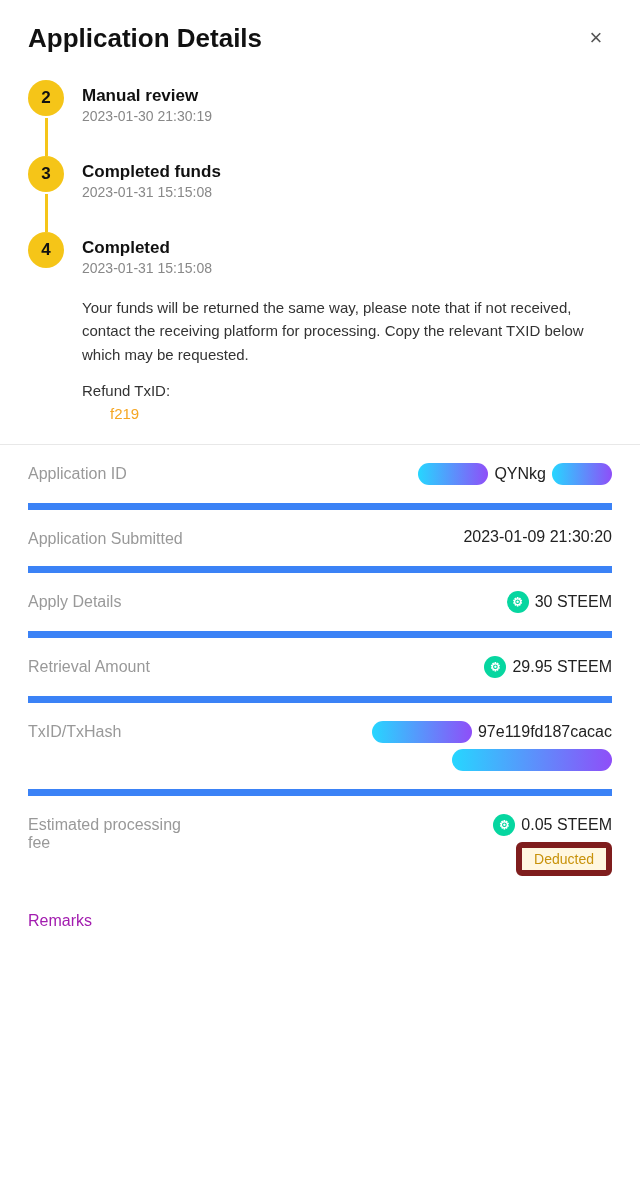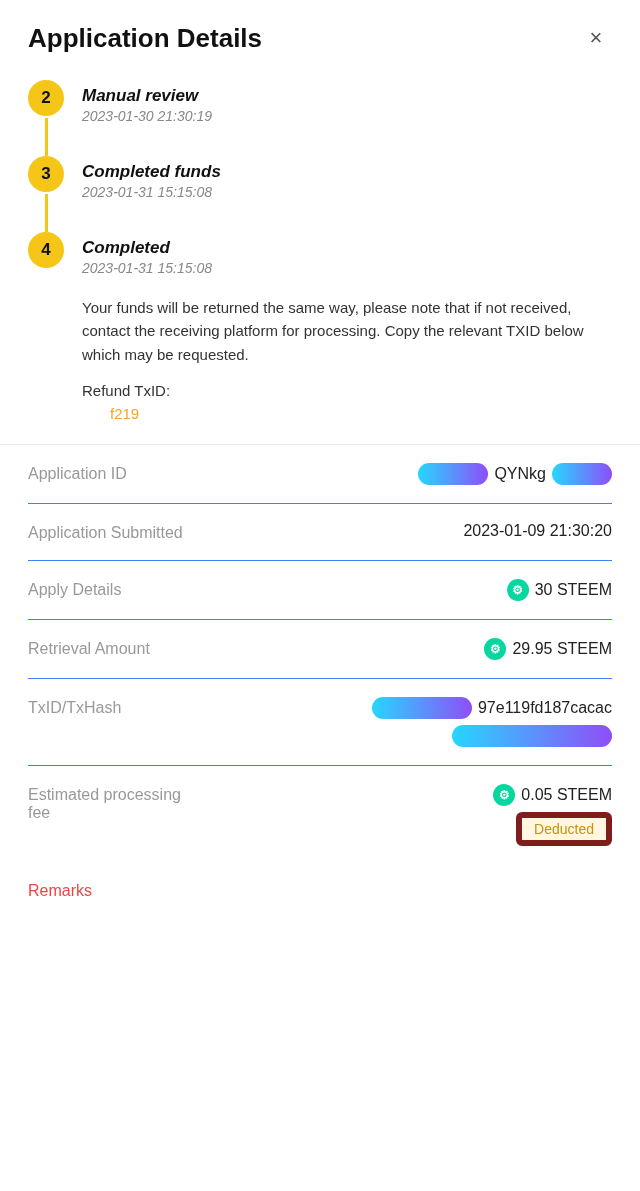--- a/index.html
+++ b/index.html
@@ -75,21 +75,20 @@
     }
     .timeline-line {
       width: 3px;
       height: 38px;
       background: #f5c518;
       margin-top: 2px;
     }
     .timeline-content {
       padding-top: 6px;
       padding-bottom: 10px;
-      font-style: italic;
     }
     .timeline-label {
       font-size: 17px;
       font-weight: 700;
       color: #111;
     }
     .timeline-date {
       font-size: 14px;
       color: #888;
       margin-top: 2px;
@@ -155,21 +154,21 @@
     
     .details-table {
       width: 100%;
       padding: 0 28px;
     }
     .detail-row {
       display: flex;
       align-items: flex-start;
       justify-content: space-between;
       padding: 18px 0;
-      border-bottom: 1px solid #3b82f6;
+      border-bottom: 7px solid #3b82f6;
     }
     .detail-row:last-child {
       border-bottom: none;
     }
     .detail-label {
       font-size: 16px;
       color: #999;
       min-width: 180px;
       flex-shrink: 0;
       padding-top: 2px;
@@ -213,21 +212,21 @@
       background: #fff7e0;
       border: 6px solid #7f1d1d;
       color: #c8920a;
       border-radius: 6px;
       font-size: 14px;
       padding: 3px 12px;
       font-weight: 500;
     }
     .remarks-label {
       font-size: 16px;
-      color: #ef4444;
+      color: #a21caf;
       padding: 18px 28px 0 28px;
     }
   </style>
 </head>
 <body>
 
 <div class="page">
 
   <div class="header">
     <h1 class="header-title">Application Details</h1>

